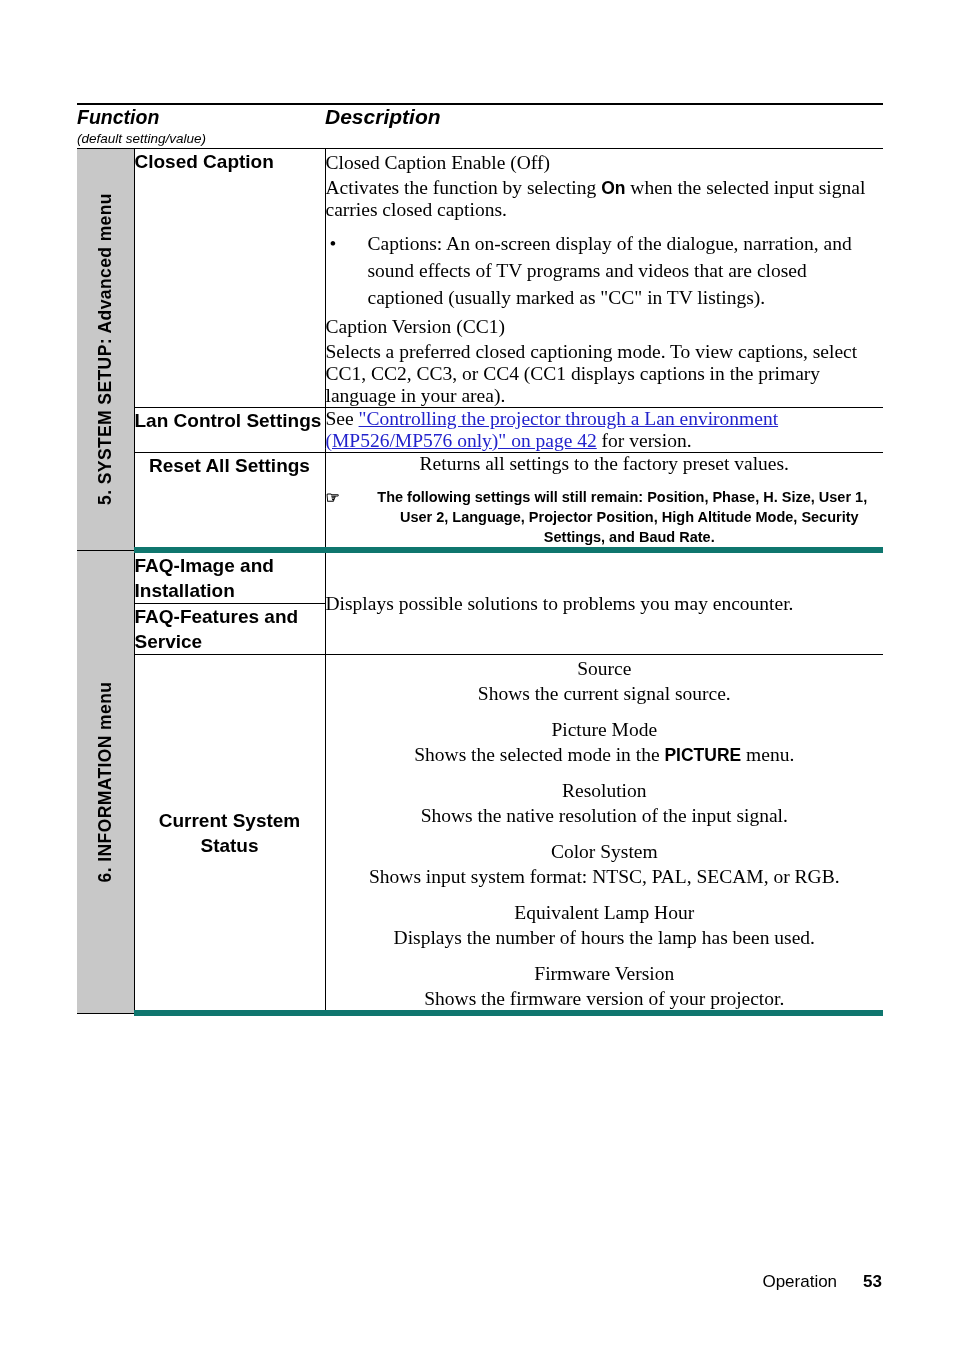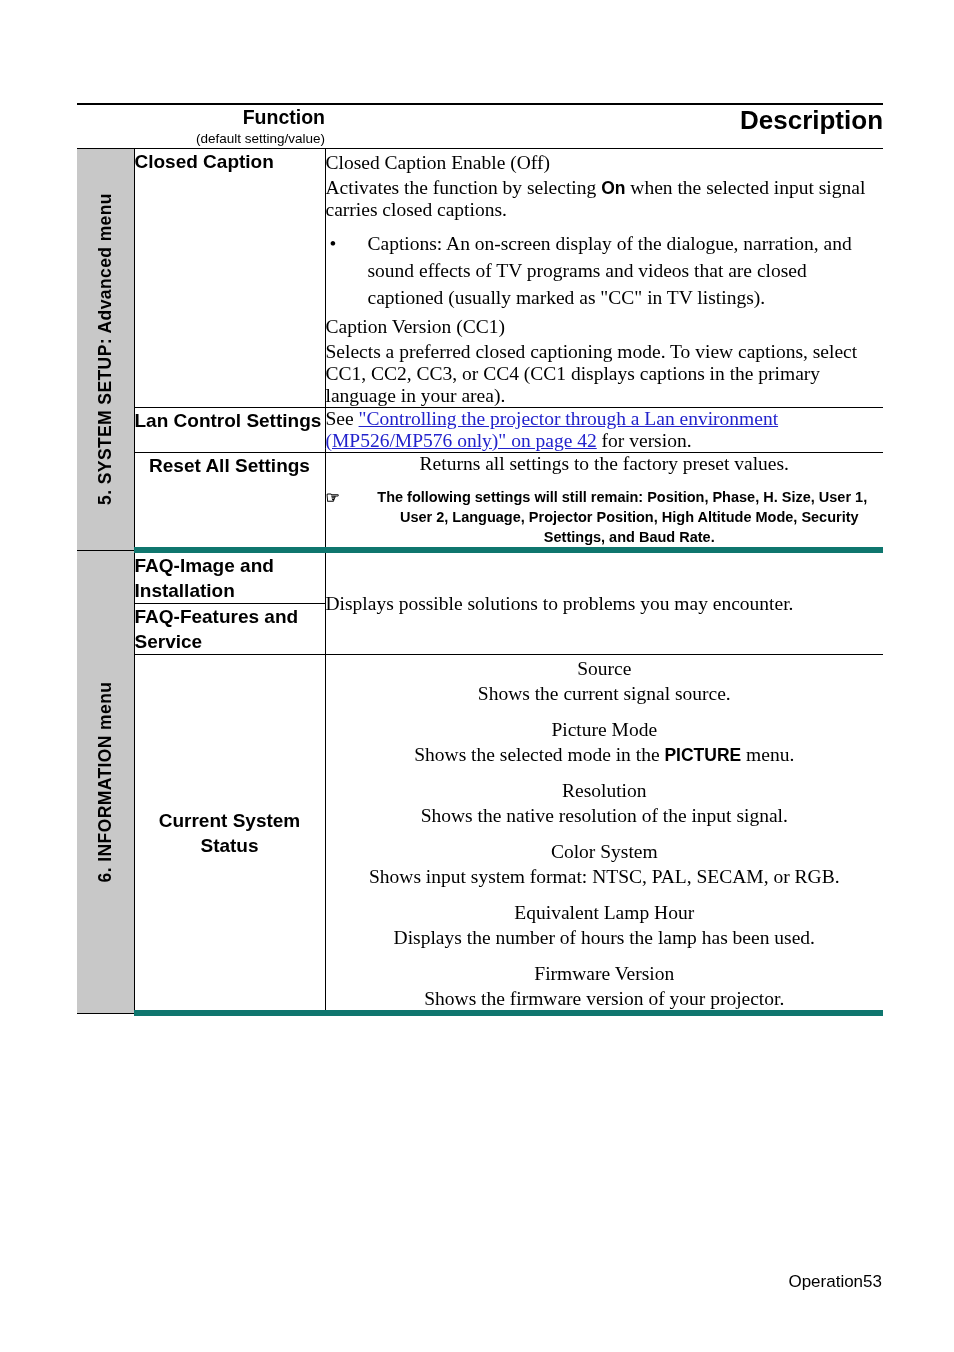--- a/index.html
+++ b/index.html
@@ -38,41 +38,42 @@
 
   table.doc-table td, table.doc-table th {
     vertical-align: top;
     padding: 0;
   }
 
   
   .hdr-row td {
     border-top: 2px solid #000;
     border-bottom: 1.5px solid #000;
-    text-align: right;
+    text-align: left;
+    font-style: italic;
   }
   .hdr-func {
     padding: 10px 0 8px 0;
   }
   .hdr-func .t1 {
     font-family: "Liberation Sans", sans-serif;
     font-weight: bold;
     font-size: 19.5px;
     line-height: 24px;
   }
   .hdr-func .t2 {
     font-family: "Liberation Sans", sans-serif;
     font-size: 13.5px;
     line-height: 19px;
     font-weight: normal;
   }
   .hdr-desc {
     font-family: "Liberation Sans", sans-serif;
     font-weight: bold;
-    font-size: 26px;
+    font-size: 21px;
     padding-top: 26px;
   }
 
   
   .sideband {
     width: 57px;
     background: #c8c8c8;
     border-right: 1.5px solid #000;
     position: relative;
   }
@@ -172,21 +173,22 @@
 
   .footer {
     position: absolute;
     right: 72px;
     top: 1272px;
     font-family: "Liberation Sans", sans-serif;
     font-size: 17px;
   }
   .footer .pg {
     display: inline-block;
-    font-weight: normal;
+    margin-left: 26px;
+    font-weight: bold;
   }
 </style>
 </head>
 <body>
 
 <div class="page">
 
   <div class="table-wrap">
     <table class="doc-table">
       <colgroup>

